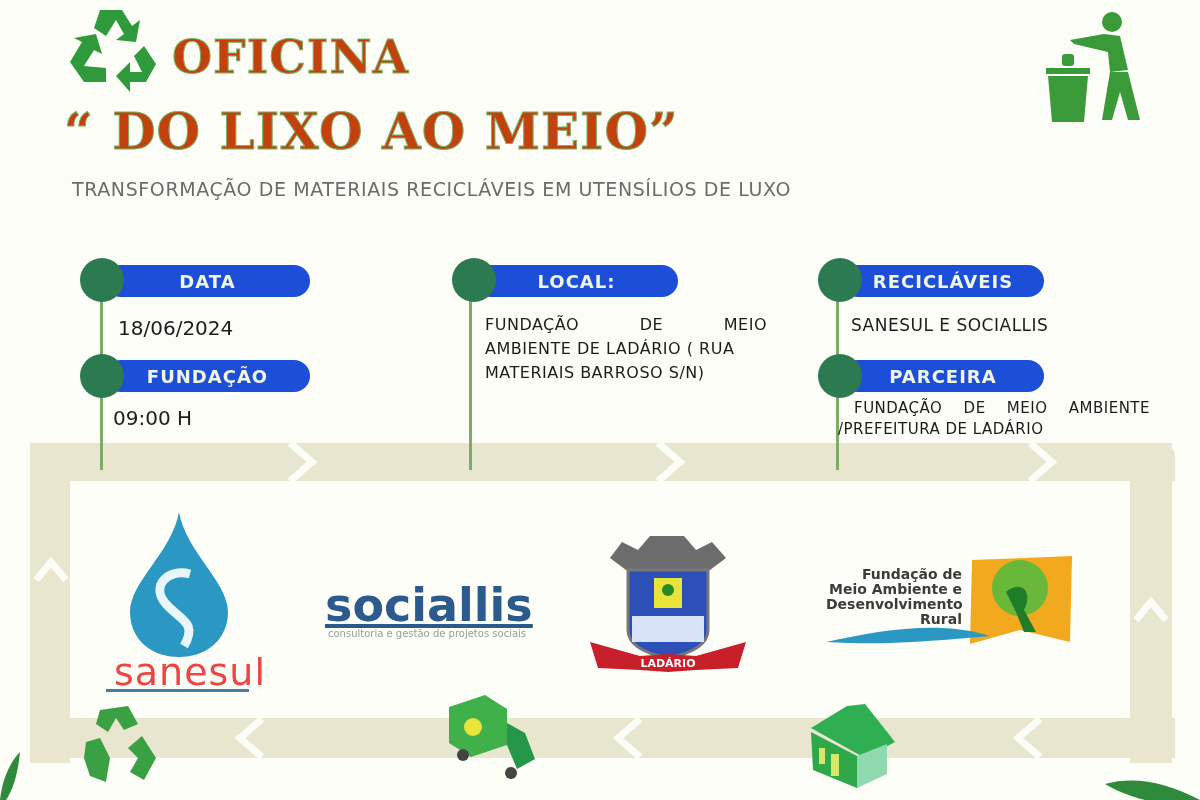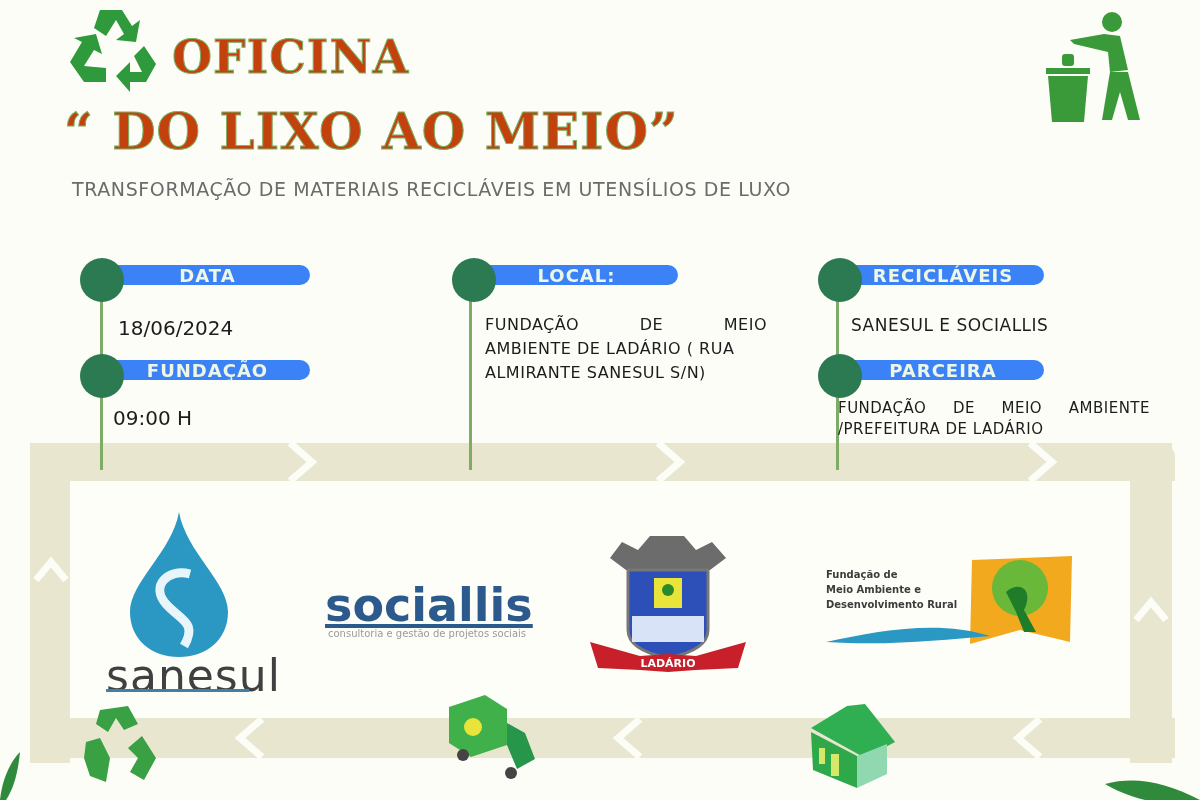--- a/index.html
+++ b/index.html
@@ -7,21 +7,21 @@
   .abs { position:absolute; }
 
   
   .title { font-family:"DejaVu Serif", serif; font-weight:bold; color:#c2410c; letter-spacing:1px;
            text-shadow: 0 0 0 #8fbc76; -webkit-text-stroke:1px #7fb066; }
   .title1 { left:172px; top:30px; font-size:46px; }
   .title2 { left:64px; top:102px; font-size:50px; }
   .subtitle { left:72px; top:178px; font-size:19px; font-weight:normal; color:#6b6b6b; letter-spacing:0.6px; }
 
   
-  .pill { height:20px; background:#3b82f6; border-radius:16px; color:#eef7e6; font-weight:bold; font-size:18px;
+  .pill { height:32px; background:#1d4ed8; border-radius:16px; color:#eef7e6; font-weight:bold; font-size:18px;
           display:flex; align-items:center; justify-content:center; letter-spacing:1px; }
   .dot { width:44px; height:44px; border-radius:50%; background:#2c7a52; }
   .vline { width:3px; background:#7eab66; }
   .val { color:#1c1c1c; font-size:20px; }
   .vals { color:#1c1c1c; font-size:16px; letter-spacing:0.5px; line-height:24px; }
 
   
   .road { background:#e8e6cf; }
   .panel { background:#fefef9; }
 </style>
@@ -77,55 +77,55 @@
 <div class="abs pill" style="left:105px;top:360px;width:205px;">FUNDAÇÃO</div>
 <div class="abs dot" style="left:80px;top:354px;"></div>
 <div class="abs val" style="left:113px;top:406px;">09:00 H</div>
 
 <div class="abs vline" style="left:469px;top:290px;height:180px;"></div>
 <div class="abs pill" style="left:475px;top:265px;width:203px;">LOCAL:</div>
 <div class="abs dot" style="left:452px;top:258px;"></div>
 <div class="abs vals" style="left:485px;top:313px;width:282px;">
   <div style="text-align:justify;text-align-last:justify;">FUNDAÇÃO DE MEIO</div>
   <div>AMBIENTE DE LADÁRIO ( RUA</div>
-  <div>ALMIRANTE SANESUL S/N)</div>
+  <div>MATERIAIS BARROSO S/N)</div>
 </div>
 
 <div class="abs vline" style="left:836px;top:290px;height:180px;"></div>
 <div class="abs pill" style="left:842px;top:265px;width:202px;">RECICLÁVEIS</div>
 <div class="abs dot" style="left:818px;top:258px;"></div>
 <div class="abs vals" style="left:851px;top:313px;font-size:17px;">SANESUL E SOCIALLIS</div>
 <div class="abs pill" style="left:842px;top:360px;width:202px;">PARCEIRA</div>
 <div class="abs dot" style="left:818px;top:354px;"></div>
 <div class="abs vals" style="left:838px;top:398px;width:312px;font-size:15px;line-height:21px;">
-  <div style="text-align:justify;text-align-last:justify;">FUNDAÇÃO DE MEIO AMBIENTE</div>
+  <div style="text-align:justify;text-align-last:justify;margin-left:16px;">FUNDAÇÃO DE MEIO AMBIENTE</div>
   <div>/PREFEITURA DE LADÁRIO</div>
 </div>
 
 <svg class="abs" style="left:128px;top:512px" width="102" height="145" viewBox="0 0 102 145">
   <path d="M51 0 C58 40 100 70 100 100 C100 128 78 145 51 145 C24 145 2 128 2 100 C2 70 44 40 51 0 Z" fill="#2a98c2"></path>
   <path d="M62 62 C40 56 22 74 38 92 C52 108 70 110 56 134" fill="none" stroke="#e8f6fb" stroke-width="9"></path>
 </svg>
-<div class="abs" style="left:106px;top:650px;font-size:44px;color:#404040;letter-spacing:1px;">sanesul</div>
+<div class="abs" style="left:114px;top:650px;font-size:38px;color:#ef4444;letter-spacing:1px;">sanesul</div>
 <div class="abs" style="left:106px;top:689px;width:143px;height:3px;background:#3f7fa8;"></div>
 
 <div class="abs" style="left:325px;top:578px;font-size:46px;font-weight:bold;color:#2d5a8c;text-decoration:underline;">sociallis</div>
 <div class="abs" style="left:328px;top:628px;font-size:10px;color:#9a9a9a;">consultoria e gestão de projetos sociais</div>
 
 <svg class="abs" style="left:580px;top:530px" width="175" height="155" viewBox="0 0 175 155">
   <path d="M30 28 L42 12 L58 20 L70 6 L104 6 L116 20 L132 12 L146 28 L130 40 L46 40 Z" fill="#6c6c6c"></path>
   <path d="M48 40 L128 40 L128 100 C128 116 108 124 88 128 C68 124 48 116 48 100 Z" fill="#2c4fb8" stroke="#777" stroke-width="3"></path>
   <rect x="52" y="86" width="72" height="26" fill="#d9e3f7"></rect>
   <rect x="74" y="48" width="28" height="30" fill="#e8e43a"></rect>
   <circle cx="88" cy="60" r="6" fill="#2a8a2a"></circle>
   <path d="M10 112 L60 126 L88 124 L116 126 L166 112 L158 138 L116 140 L88 142 L60 140 L18 138 Z" fill="#c8202a"></path>
   <text x="88" y="137" font-size="11" fill="#fff" text-anchor="middle" font-family="DejaVu Sans, sans-serif" font-weight="bold">LADÁRIO</text>
 </svg>
 
-<div class="abs" style="left:826px;top:567px;width:136px;font-size:10px;font-weight:bold;color:#3c3c3c;line-height:15px;">
+<div class="abs" style="left:826px;top:567px;width:136px;text-align:right;font-size:14px;font-weight:bold;color:#3c3c3c;line-height:15px;">
   <div>Fundação de</div>
   <div>Meio Ambiente e</div>
   <div>Desenvolvimento Rural</div>
 </div>
 <svg class="abs" style="left:820px;top:550px" width="255" height="110" viewBox="0 0 255 110">
   <path d="M152 10 L252 6 L250 92 L200 80 L150 94 Z" fill="#f2a91e"></path>
   <circle cx="200" cy="38" r="28" fill="#6ab83a"></circle>
   <path d="M186 42 C200 30 214 40 204 60 L216 82 L204 82 L196 62 Z" fill="#1f7d2a"></path>
   <path d="M6 92 C60 80 120 70 170 86 C120 90 70 96 6 92 Z" fill="#2a98c2"></path>
 </svg>

